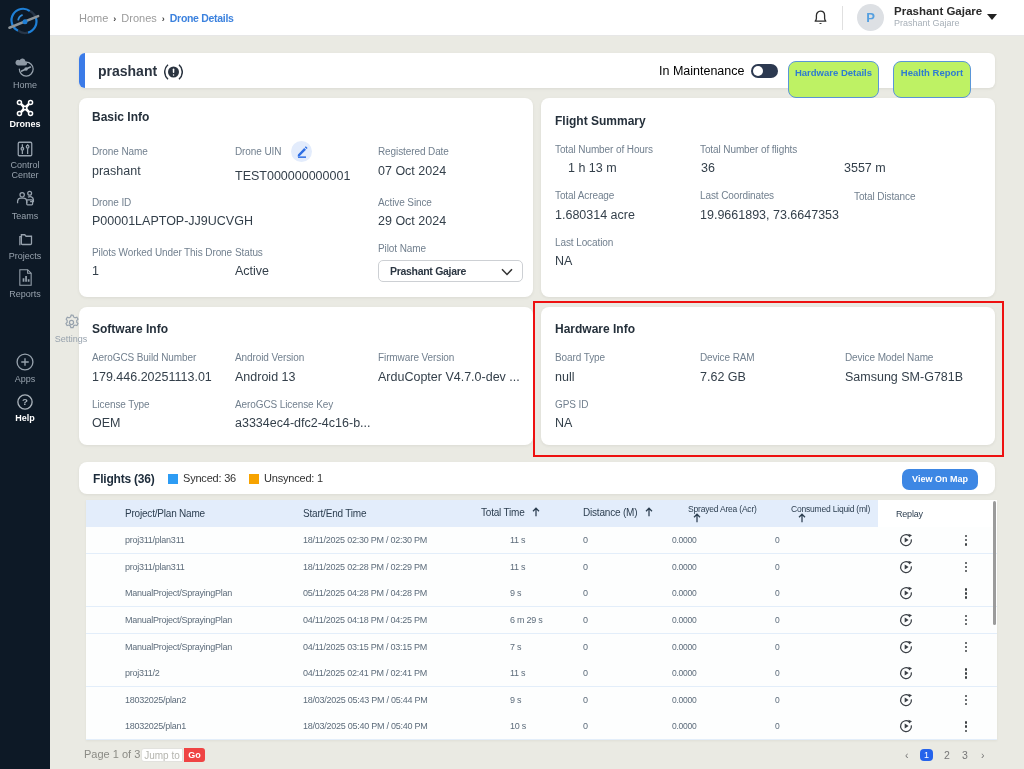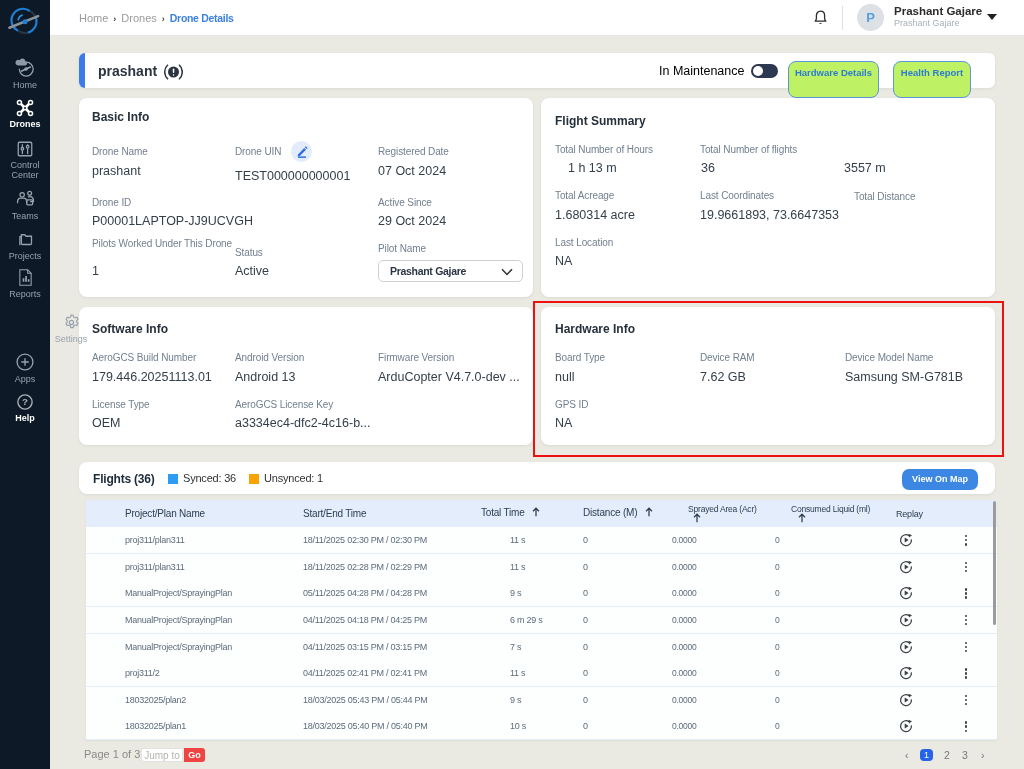--- a/index.html
+++ b/index.html
@@ -39,21 +39,21 @@
 #pencil { position:absolute; left:212px; top:43px; width:21px; height:21px; border-radius:50%; background:#e3ecfc; }
 #pselect { position:absolute; left:299px; top:162px; width:145px; height:22px; border:1px solid #cdd0d4; border-radius:5px; font-size:10.5px; font-weight:bold; letter-spacing:-0.3px; color:#2b3642; line-height:20px; padding-left:11px; }
 #flhdr { left:79px; top:462px; width:916px; height:32px;padding-left:20px; }
 #fltitle { position:absolute; left:14px; top:10px; font-size:12px; font-weight:bold; color:#1c2b3a; letter-spacing:-0.2px; }
 .sq { position:absolute; top:12px; width:10px; height:10px; }
 #sqb { left:89px; background:#2d9cf4; }
 #sqo { left:170px; background:#f7a300; }
 .legt { position:absolute; top:10px; font-size:11px; color:#333; letter-spacing:-0.2px; }
 #vmap { position:absolute; left:823px; top:7px; width:76px; height:21px; background:#3d87e4; border-radius:7px; color:#fff; font-size:9px; font-weight:bold; text-align:center; line-height:21px; }
 #tbl { position:absolute; left:86px; top:500px; width:911px; height:240px; background:#fff; z-index:2; box-shadow:0 1px 2px rgba(90,90,80,0.08); }
-#thead { position:absolute; left:0; top:0; width:911px; height:27px; background:#e3edfb; font-size:10px; letter-spacing:-0.2px; color:#2c3e50; }
+#thead { position:absolute; left:0; top:0; width:792px; height:27px; background:#e3edfb; font-size:10px; letter-spacing:-0.2px; color:#2c3e50; }
 .th { position:absolute; }
 .trow { position:absolute; left:0; width:911px; height:27px; border-bottom:1px solid #e3eefa; font-size:9px; letter-spacing:-0.25px; color:#5d6c7b; background:#fdfefe; }
 .td { position:absolute; top:8px; }
 .c1 { left:39px; } .c2 { left:217px; } .c3 { left:395px;margin-left:29px; } .c4 { left:497px; } .c5 { left:586px; font-size:8.5px; } .c6 { left:689px; font-size:8.5px; }
 #scroll { position:absolute; left:907px; top:1px; width:3px; height:124px; background:#9b9b9b; border-radius:2px; }
 .rp { position:absolute; left:813px; top:6px; }
 .kb { position:absolute; left:879px; top:8px; }
 .kb i { display:block; width:2.4px; height:2.4px; border-radius:50%; background:#3c4043; margin-bottom:1.7px; }
 #pager { position:absolute; left:84px; top:748px; font-size:11px; color:#8b8b85; }
 #jump { position:absolute; left:141px; top:748px; width:42px; height:14px; background:#fff; border:1px solid #e2e2de; border-radius:3px 0 0 3px; font-size:10px; color:#b5b5af; text-align:center; line-height:13px; }
@@ -202,21 +202,21 @@
         <path d="M7 13.6 L13.2 7 L15 8.8 L8.8 15 L6.6 15.4 Z M13.8 6.2 L14.8 5.2 L16.6 7 L15.6 8 Z" fill="#2f6fe4"></path>
         <rect x="7" y="15.4" width="8" height="1.5" fill="#2f6fe4"></rect>
       </svg></div>
   <div class="val" style="left:156px; top:71px;">TEST000000000001</div>
   <div class="lbl" style="left:299px; top:48px;">Registered Date</div>
   <div class="val" style="left:299px; top:66px;">07 Oct 2024</div>
   <div class="lbl" style="left:13px; top:99px;">Drone ID</div>
   <div class="val" style="left:13px; top:116px;">P00001LAPTOP-JJ9UCVGH</div>
   <div class="lbl" style="left:299px; top:99px;">Active Since</div>
   <div class="val" style="left:299px; top:116px;">29 Oct 2024</div>
-  <div class="lbl" style="left:13px; top:140px;">Pilots Worked Under This Drone</div>
+  <div class="lbl" style="left:13px; top:149px;">Pilots Worked Under This Drone</div>
   <div class="val" style="left:13px; top:166px;">1</div>
   <div class="lbl" style="left:156px; top:149px;">Status</div>
   <div class="val" style="left:156px; top:166px;">Active</div>
   <div class="lbl" style="left:299px; top:145px;">Pilot Name</div>
   <div id="pselect">Prashant Gajare<svg style="position:absolute;right:9px;top:7px;" width="12" height="8" viewBox="0 0 12 8">
         <path d="M1 1.2 L6 6.5 L11 1.2" fill="none" stroke="#333" stroke-width="1.5"></path>
       </svg></div>
 </div>
 
 <div class="card" id="flight">

